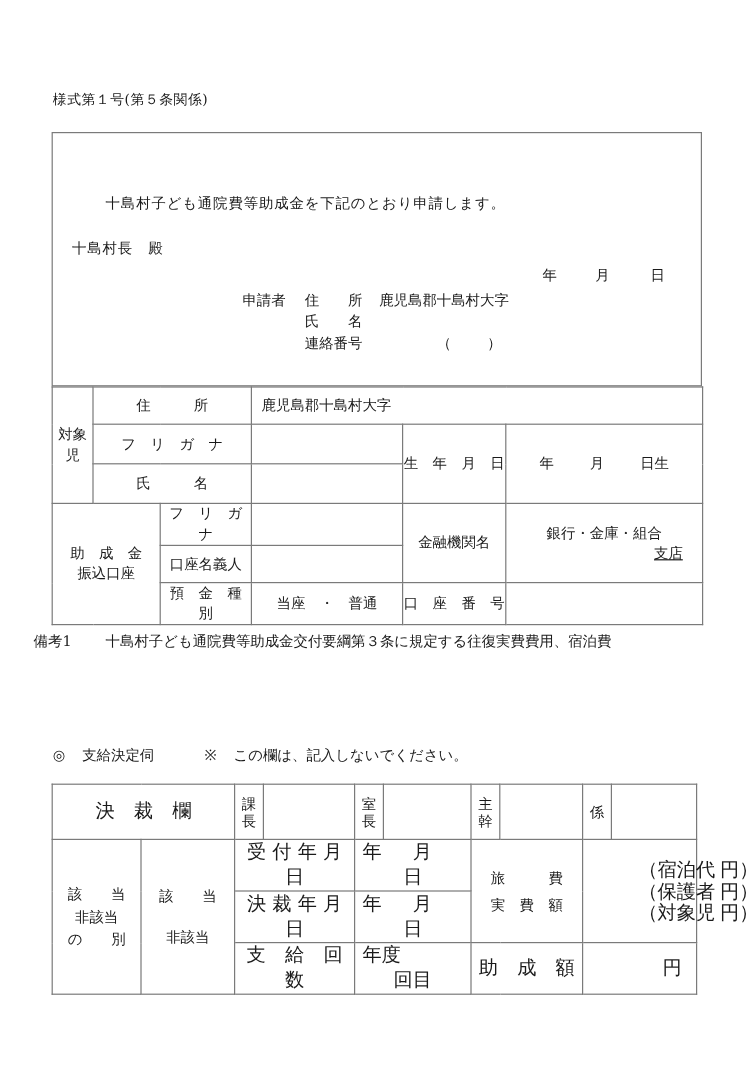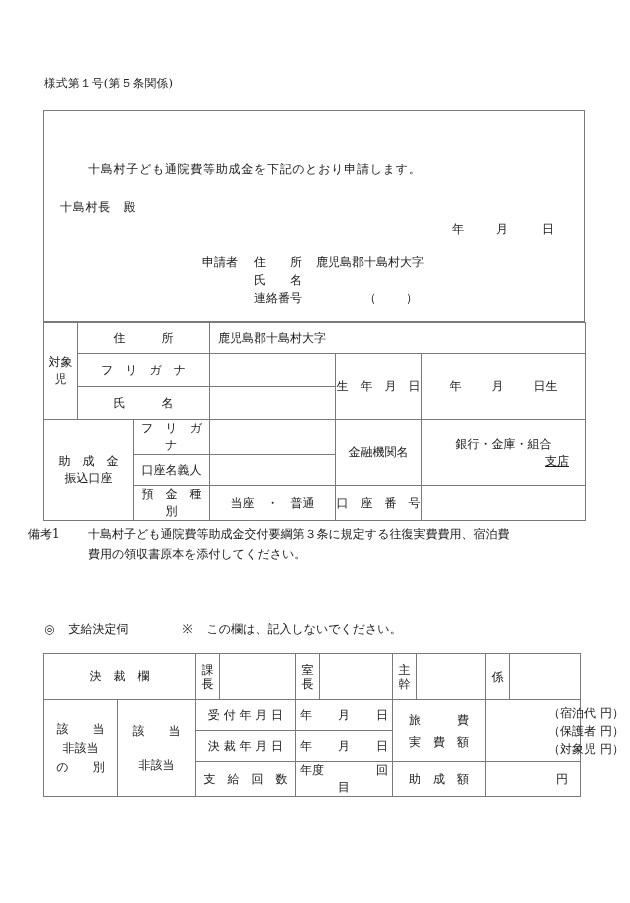--- a/index.html
+++ b/index.html
@@ -66,21 +66,21 @@
     left: 0; top: 110px;
     width: 510px;
     text-align: right;
     font-size: 12px;
   }
   #date-line .d-y { margin-right: 32px; }
   #date-line .d-m { margin-right: 34px; }
 
   #applicant-block {
     left: 158px;
-    top: 142px;
+    top: 130px;
     font-size: 12px;
     line-height: 18px;
   }
   #applicant-block .ap-row { display: block; white-space: nowrap; }
   #applicant-block .ap-tag {
     display: inline-block;
     width: 52px;
   }
   #applicant-block .ap-key {
     display: inline-block;
@@ -157,31 +157,31 @@
   }
 
   
   #decision-heading {
     left: 44px;
     top: 620px;
     font-size: 12px;
     white-space: nowrap;
   }
   #decision-heading .dh-mark { margin-right: 14px; }
-  #decision-heading .dh-title { margin-right: 54px; }
+  #decision-heading .dh-title { margin-right: 42px; }
   #decision-heading .dh-note-mark { margin-right: 14px; }
 
   
   #decision-table {
     left: 43px;
     top: 653px;
     width: 537px;
   }
   #decision-table td {
-    font-size: 12px;
+    font-size: 16px;
   }
   #decision-table td.stack {
     line-height: 14px;
     font-size: 12px;
     padding: 2px 0;
   }
   #decision-table td.stack span { display: block; }
   #decision-table td.multiline {
     line-height: 18px;
     text-align: left;
@@ -286,23 +286,20 @@
         <td>当座　・　普通</td>
         <td>口　座　番　号</td>
         <td></td>
       </tr>
     </tbody>
   </table>
 
   <div class="abs jp" id="remarks">
     <span class="r-row">
       <span class="r-lead">備考1</span><span>十島村子ども通院費等助成金交付要綱第３条に規定する往復実費費用、宿泊費</span>
-    </span>
-    <span class="r-row">
-      <span class="r-cont">費用の領収書原本を添付してください。</span>
     </span>
   </div>
 
   <div class="abs jp" id="decision-heading">
     <span class="dh-mark">◎</span><span class="dh-title">支給決定伺</span><span class="dh-note-mark">※</span><span>この欄は、記入しないでください。</span>
   </div>
 
   <table class="grid" id="decision-table">
     <colgroup>
       <col style="width:74px">

